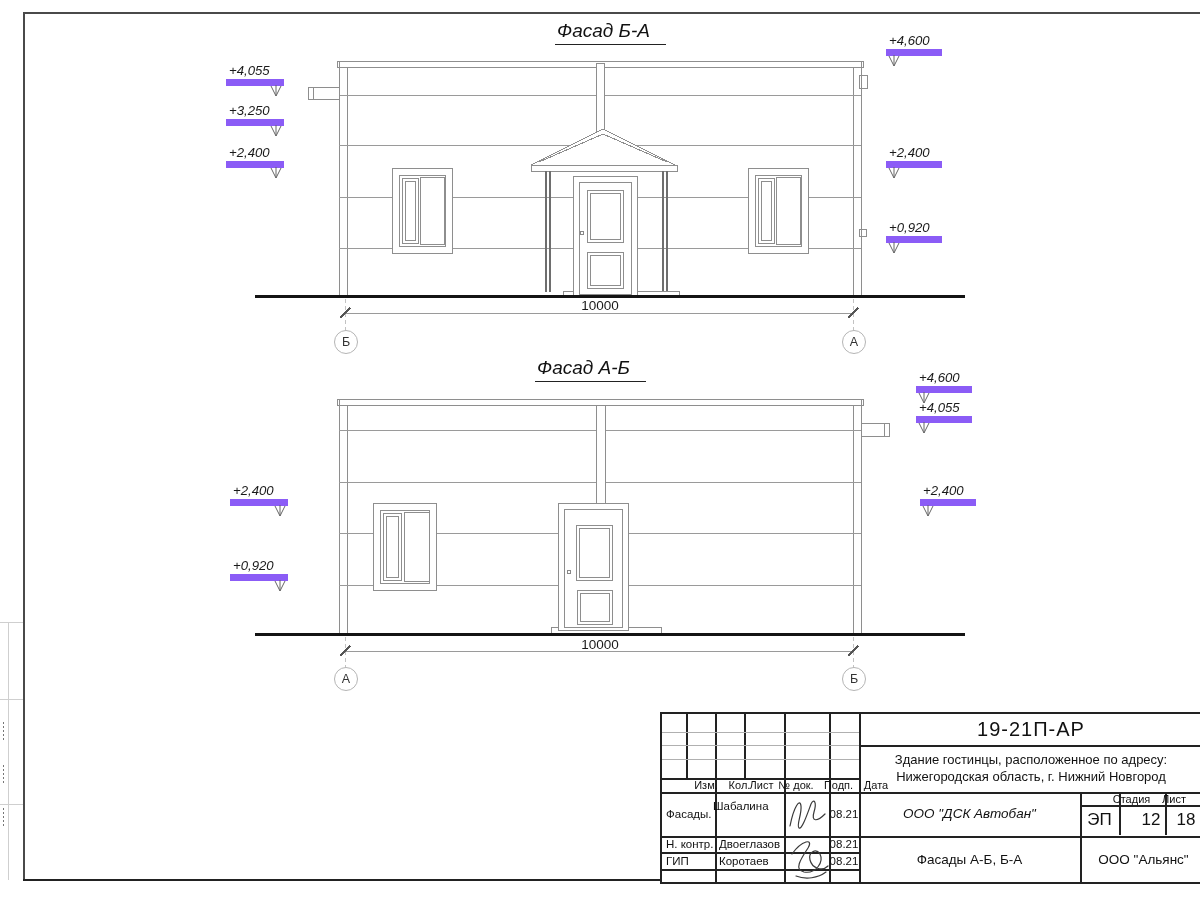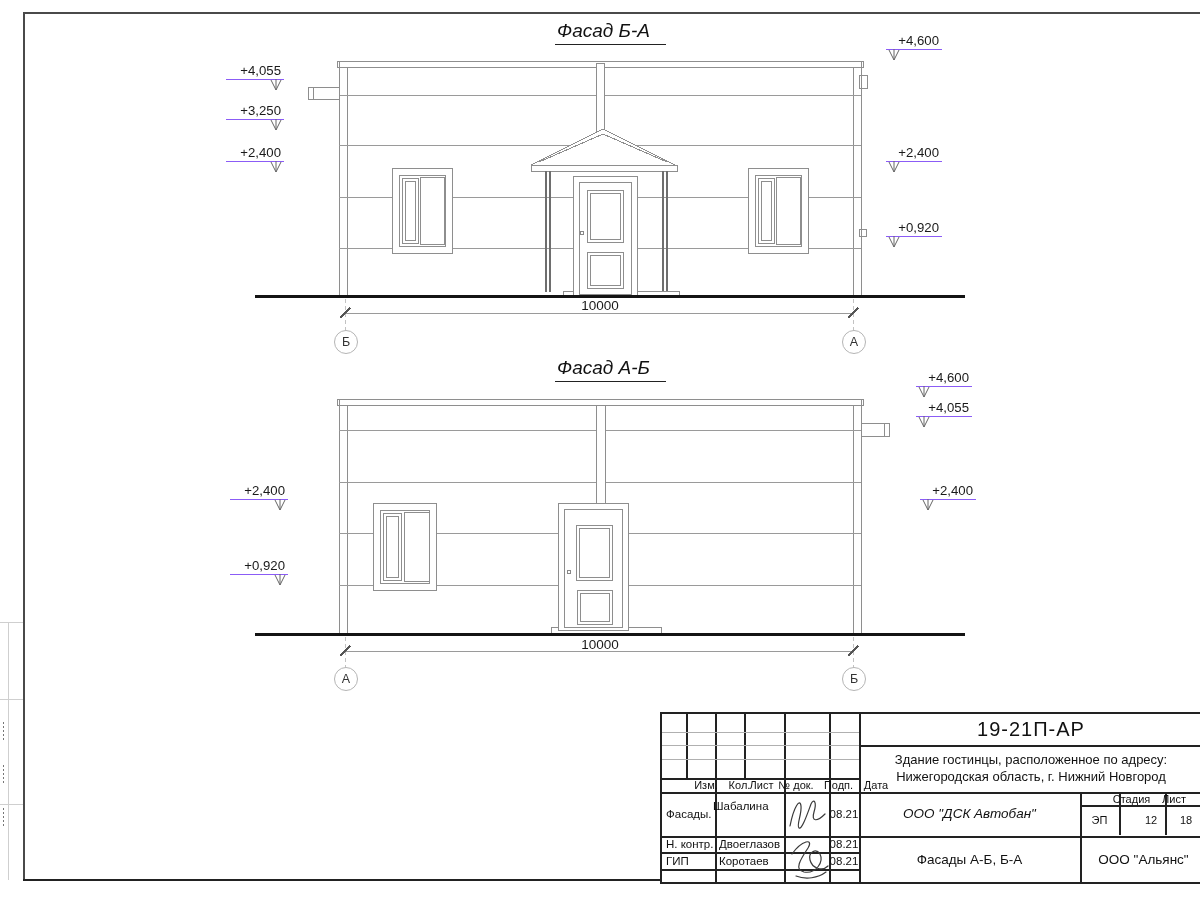--- a/index.html
+++ b/index.html
@@ -12,38 +12,38 @@
   
   .ftitle{position:absolute;width:220px;text-align:center;font-size:19px;font-style:italic;color:#111;}
   .ftitle span{display:inline-block;border-bottom:1.6px solid #222;padding:0 16px 2px 2px;margin-left:21px;}
   
   .dimtxt{position:absolute;width:90px;text-align:center;font-size:13.5px;color:#1a1a1a;}
   
   .bubble{position:absolute;width:22px;height:22px;border:1px solid #b5b5b5;border-radius:50%;
     text-align:center;line-height:22px;font-size:12.5px;color:#333;background:#fff;}
   
   .elev{position:absolute;font-size:13.2px;color:#1a1a1a;}
-  .elev-t{border-bottom:1px solid #8b5cf6;padding:0 3px 1px 3px;text-align:right;white-space:nowrap;}
+  .elev-t{border-bottom:7px solid #8b5cf6;padding:0 3px 1px 3px;text-align:left;white-space:nowrap;font-style:italic;}
   .elev-a{position:absolute;top:100%;margin-top:-1px;}
   .elev-a.ar-right{right:0;}
   .elev-a.ar-left{left:0;}
   
   #tb{position:absolute;left:660px;top:712px;width:545px;height:168px;
       border-top:2px solid #222;border-left:2px solid #222;border-bottom:2.5px solid #222;background:#fff;}
   #tb .vl{position:absolute;width:1.5px;background:#222;}
   #tb .hl{position:absolute;height:1.5px;background:#222;}
   #tb .hl.thin{height:1px;background:#b0b0b0;}
   .tbt{position:absolute;display:flex;align-items:center;justify-content:center;
        font-size:11.5px;color:#111;white-space:nowrap;overflow:visible;}
   .tbt.left{justify-content:flex-start;}
   .tbt.small{font-size:11px;padding-left:32px;}
   .tbt.code{font-size:20px;letter-spacing:1px;}
   .tbt.addr{font-size:13px;line-height:17px;text-align:center;display:block;padding-top:6px;}
   .tbt.ital{font-style:italic;font-size:13.5px;}
-  .tbt.big{font-size:11px;}
+  .tbt.big{font-size:17px;}
   .tbt.name13{font-size:13.5px;}
 </style>
 </head>
 <body>
 
 <div id="sheet">
 
   <svg id="lineart" width="1200" height="900" viewBox="0 0 1200 900" shape-rendering="crispEdges">
 
     <g>
@@ -212,21 +212,21 @@
       </svg>
   </div>
   <div class="elev" style="left:886px;top:220px;width:56px;">
     <div class="elev-t">+0,920</div>
     <svg class="elev-a ar-left" width="16" height="12" viewBox="0 0 16 12">
         <path d="M3 1 L8 11 L13 1" fill="none" stroke="#666"></path>
         <path d="M8 0 V11" fill="none" stroke="#666"></path>
       </svg>
   </div>
 
-  <div class="ftitle" style="left:490px;top:357px;">
+  <div class="ftitle" style="left:470px;top:357px;">
     <span>Фасад А-Б</span>
   </div>
   <div class="dimtxt" style="left:555px;top:637px;">10000</div>
   <div class="bubble" style="left:334px;top:667px;">А</div>
   <div class="bubble" style="left:842px;top:667px;">Б</div>
 
   <div class="elev" style="left:230px;top:483px;width:58px;">
     <div class="elev-t">+2,400</div>
     <svg class="elev-a ar-right" width="16" height="12" viewBox="0 0 16 12">
         <path d="M3 1 L8 11 L13 1" fill="none" stroke="#666"></path>

